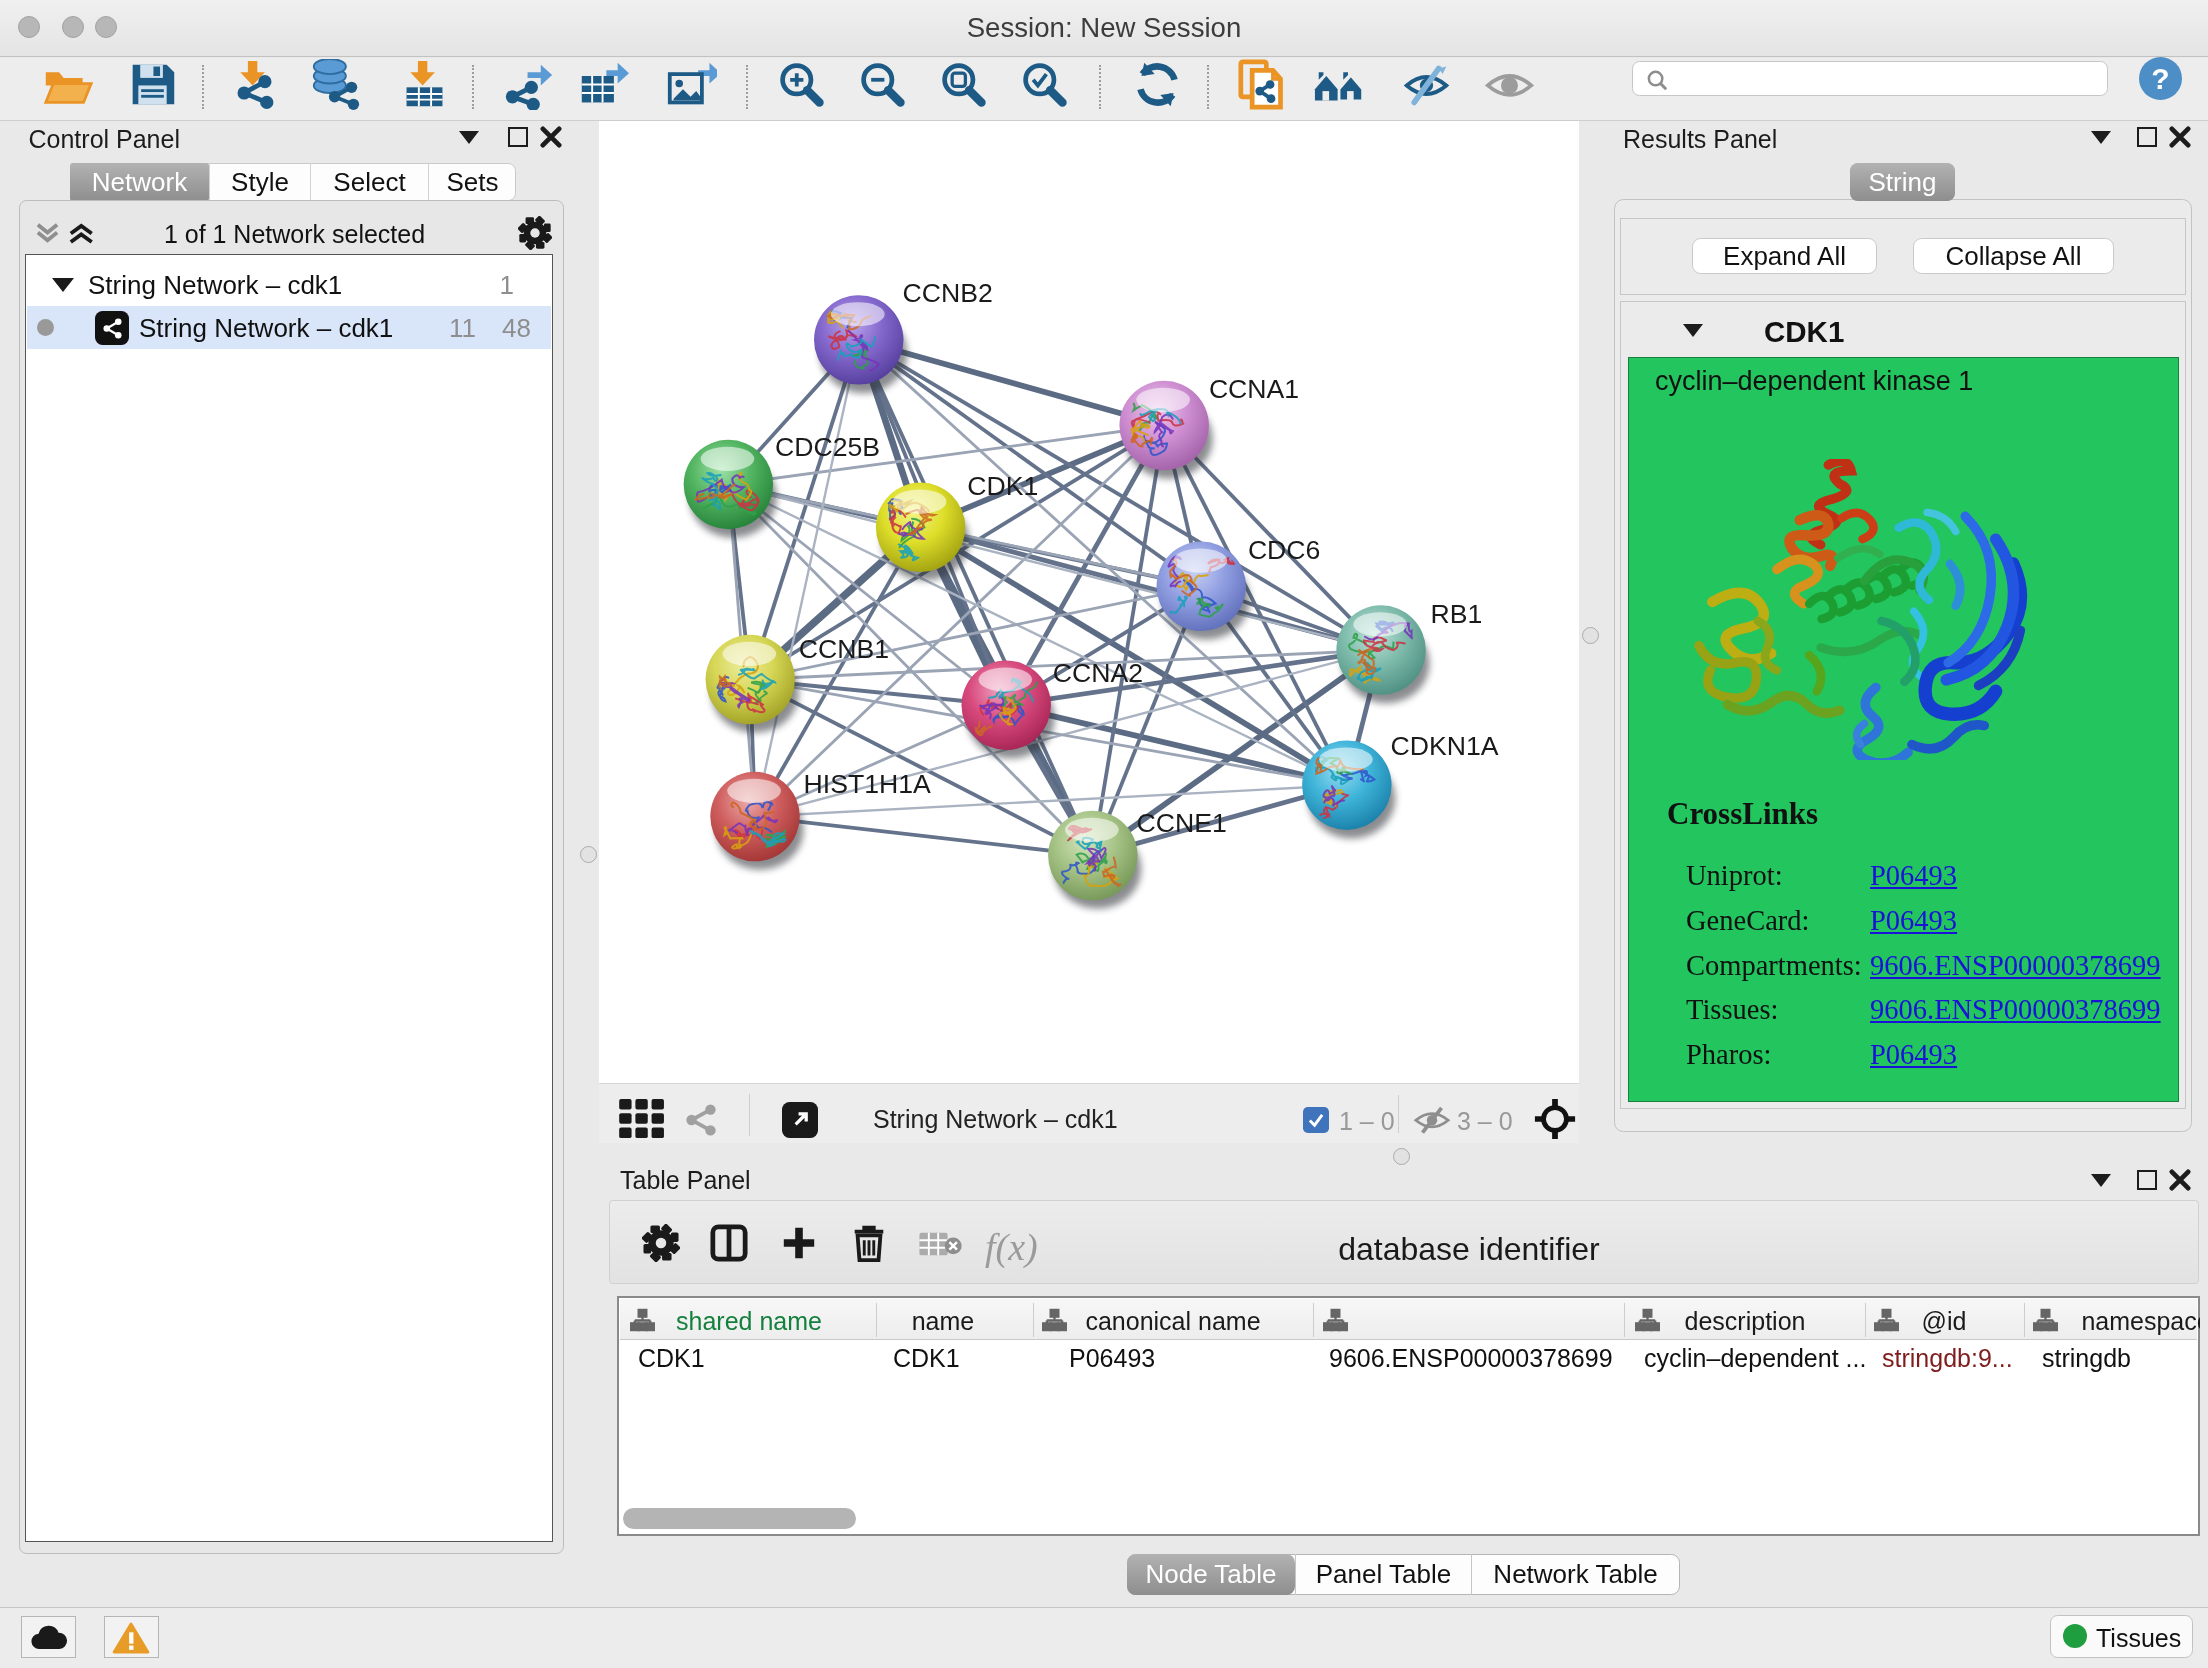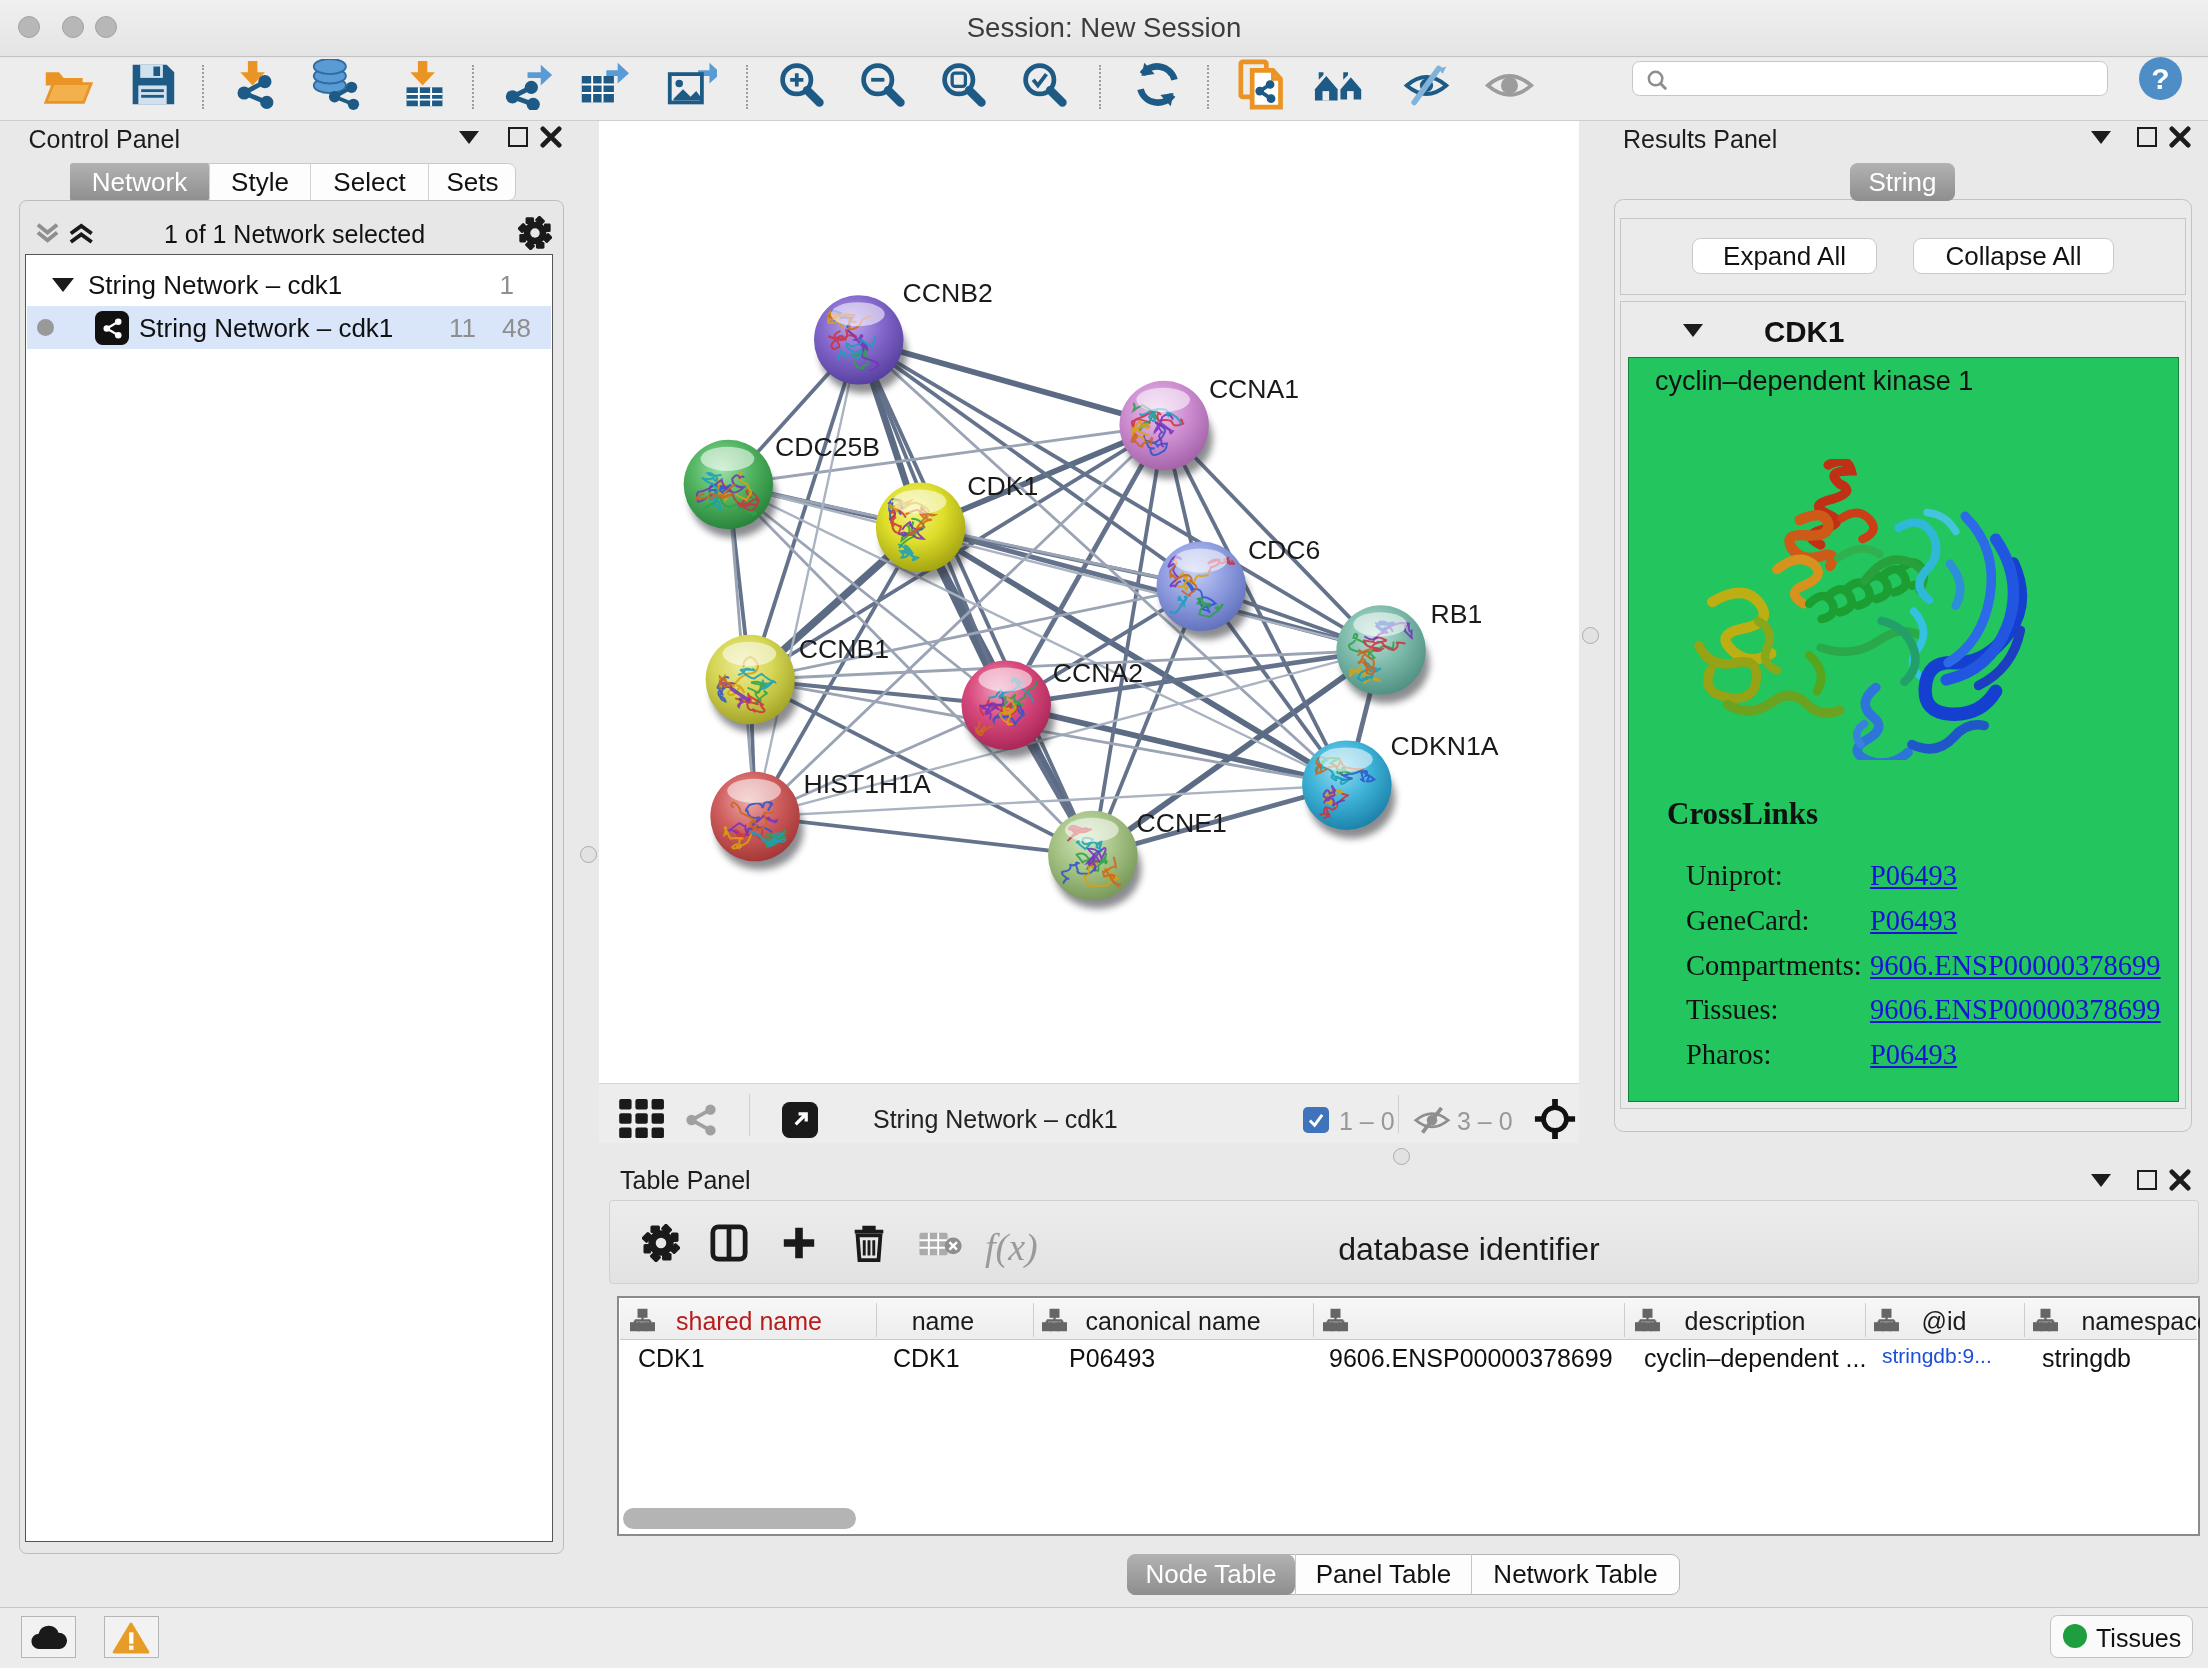--- a/index.html
+++ b/index.html
@@ -651,21 +651,21 @@
     <div class="abs" style="left:620px;top:1299px;width:1577px;height:41px;background:linear-gradient(#f7f7f7,#ededed);border-bottom:1.9px solid #c9c9c9"></div>
     <svg class="abs" style="left:630px;top:1308px" width="25" height="24" viewBox="0 0 26 25">
       <g fill="none" stroke="#666" stroke-width="2.4">
         <rect x="9" y="2" width="8" height="7" fill="#666"></rect>
         <rect x="1" y="16" width="8" height="7" fill="#666"></rect>
         <rect x="9" y="16" width="8" height="7" fill="#666"></rect>
         <rect x="17" y="16" width="8" height="7" fill="#666"></rect>
         <path d="M13 9 v4 M5 13 h16 M5 13 v3 M21 13 v3"></path>
       </g>
     </svg>
-    <div class="abs" style="left:597px;top:1307px;width:304px;text-align:center;font-size:25px;color:#b91c1c;white-space:nowrap">shared name</div>
+    <div class="abs" style="left:597px;top:1307px;width:304px;text-align:center;font-size:25px;color:#15803d;white-space:nowrap">shared name</div>
     <div class="abs" style="left:876px;top:1303px;height:34px;border-left:1.9px solid #cdcdcd"></div>
     <div class="abs" style="left:791px;top:1307px;width:304px;text-align:center;font-size:25px;color:#1a1a1a;white-space:nowrap">name</div>
     <div class="abs" style="left:1033px;top:1303px;height:34px;border-left:1.9px solid #cdcdcd"></div>
     <svg class="abs" style="left:1042px;top:1308px" width="25" height="24" viewBox="0 0 26 25">
       <g fill="none" stroke="#666" stroke-width="2.4">
         <rect x="9" y="2" width="8" height="7" fill="#666"></rect>
         <rect x="1" y="16" width="8" height="7" fill="#666"></rect>
         <rect x="9" y="16" width="8" height="7" fill="#666"></rect>
         <rect x="17" y="16" width="8" height="7" fill="#666"></rect>
         <path d="M13 9 v4 M5 13 h16 M5 13 v3 M21 13 v3"></path>
@@ -715,21 +715,21 @@
         <path d="M13 9 v4 M5 13 h16 M5 13 v3 M21 13 v3"></path>
       </g>
     </svg>
     <div class="abs" style="left:1994px;top:1307px;width:304px;text-align:center;font-size:25px;color:#1a1a1a;white-space:nowrap">namespace</div>
     <div class="abs" style="left:2200px;top:1299px;width:8.6px;height:234px;background:#e9e9e9"></div>
     <div class="abs" style="left:638px;top:1344px;font-size:25px;color:#111;white-space:nowrap">CDK1</div>
     <div class="abs" style="left:893px;top:1344px;font-size:25px;color:#111;white-space:nowrap">CDK1</div>
     <div class="abs" style="left:1069px;top:1344px;font-size:25px;color:#111;white-space:nowrap">P06493</div>
     <div class="abs" style="left:1329px;top:1344px;font-size:25px;color:#111;white-space:nowrap">9606.ENSP00000378699</div>
     <div class="abs" style="left:1644px;top:1344px;font-size:25px;color:#111;white-space:nowrap">cyclin–dependent ...</div>
-    <div class="abs" style="left:1882px;top:1344px;font-size:21px;color:#1d4ed8;white-space:nowrap">stringdb:9...</div>
+    <div class="abs" style="left:1882px;top:1344px;font-size:25px;color:#7f1d1d;white-space:nowrap">stringdb:9...</div>
     <div class="abs" style="left:2042px;top:1344px;font-size:25px;color:#111;white-space:nowrap">stringdb</div>
     <div class="abs" style="left:623px;top:1508px;width:233px;height:21px;border-radius:10.5px;background:#b4b4b4"></div>
     <div class="abs" style="left:1127px;top:1554px;width:553px;height:41px;background:#fdfdfd;border:1px solid #b5b5b5;border-radius:8.6px"></div>
     <div class="abs gtab" style="left:1127px;top:1554px;width:168px;height:41px;border-radius:8.6px;font-size:26px;display:flex;align-items:center;justify-content:center">Node Table</div>
     <div class="abs" style="left:1295px;top:1554px;width:176px;height:41px;border-left:1px solid #c6c6c6;font-size:26px;color:#111;display:flex;align-items:center;justify-content:center">Panel Table</div>
     <div class="abs" style="left:1471px;top:1554px;width:208px;height:41px;border-left:1px solid #c6c6c6;font-size:26px;color:#111;display:flex;align-items:center;justify-content:center">Network Table</div>
     <div class="abs" style="left:0;top:1607px;width:2208px;height:61px;background:#ececec;border-top:1.9px solid #c6c6c6"></div>
     <div class="abs" style="left:21px;top:1616px;width:55px;height:42px;background:#f2f2f2;border:1.9px solid #b5b5b5"></div>
     <svg class="abs" style="left:30px;top:1624px" width="38" height="27" viewBox="0 0 40 28">
       <path d="M10 26 a8 8 0 0 1 -1 -16 a11 11 0 0 1 21 -1 a7 7 0 0 1 1 17 z" fill="#1a1a1a"></path>

